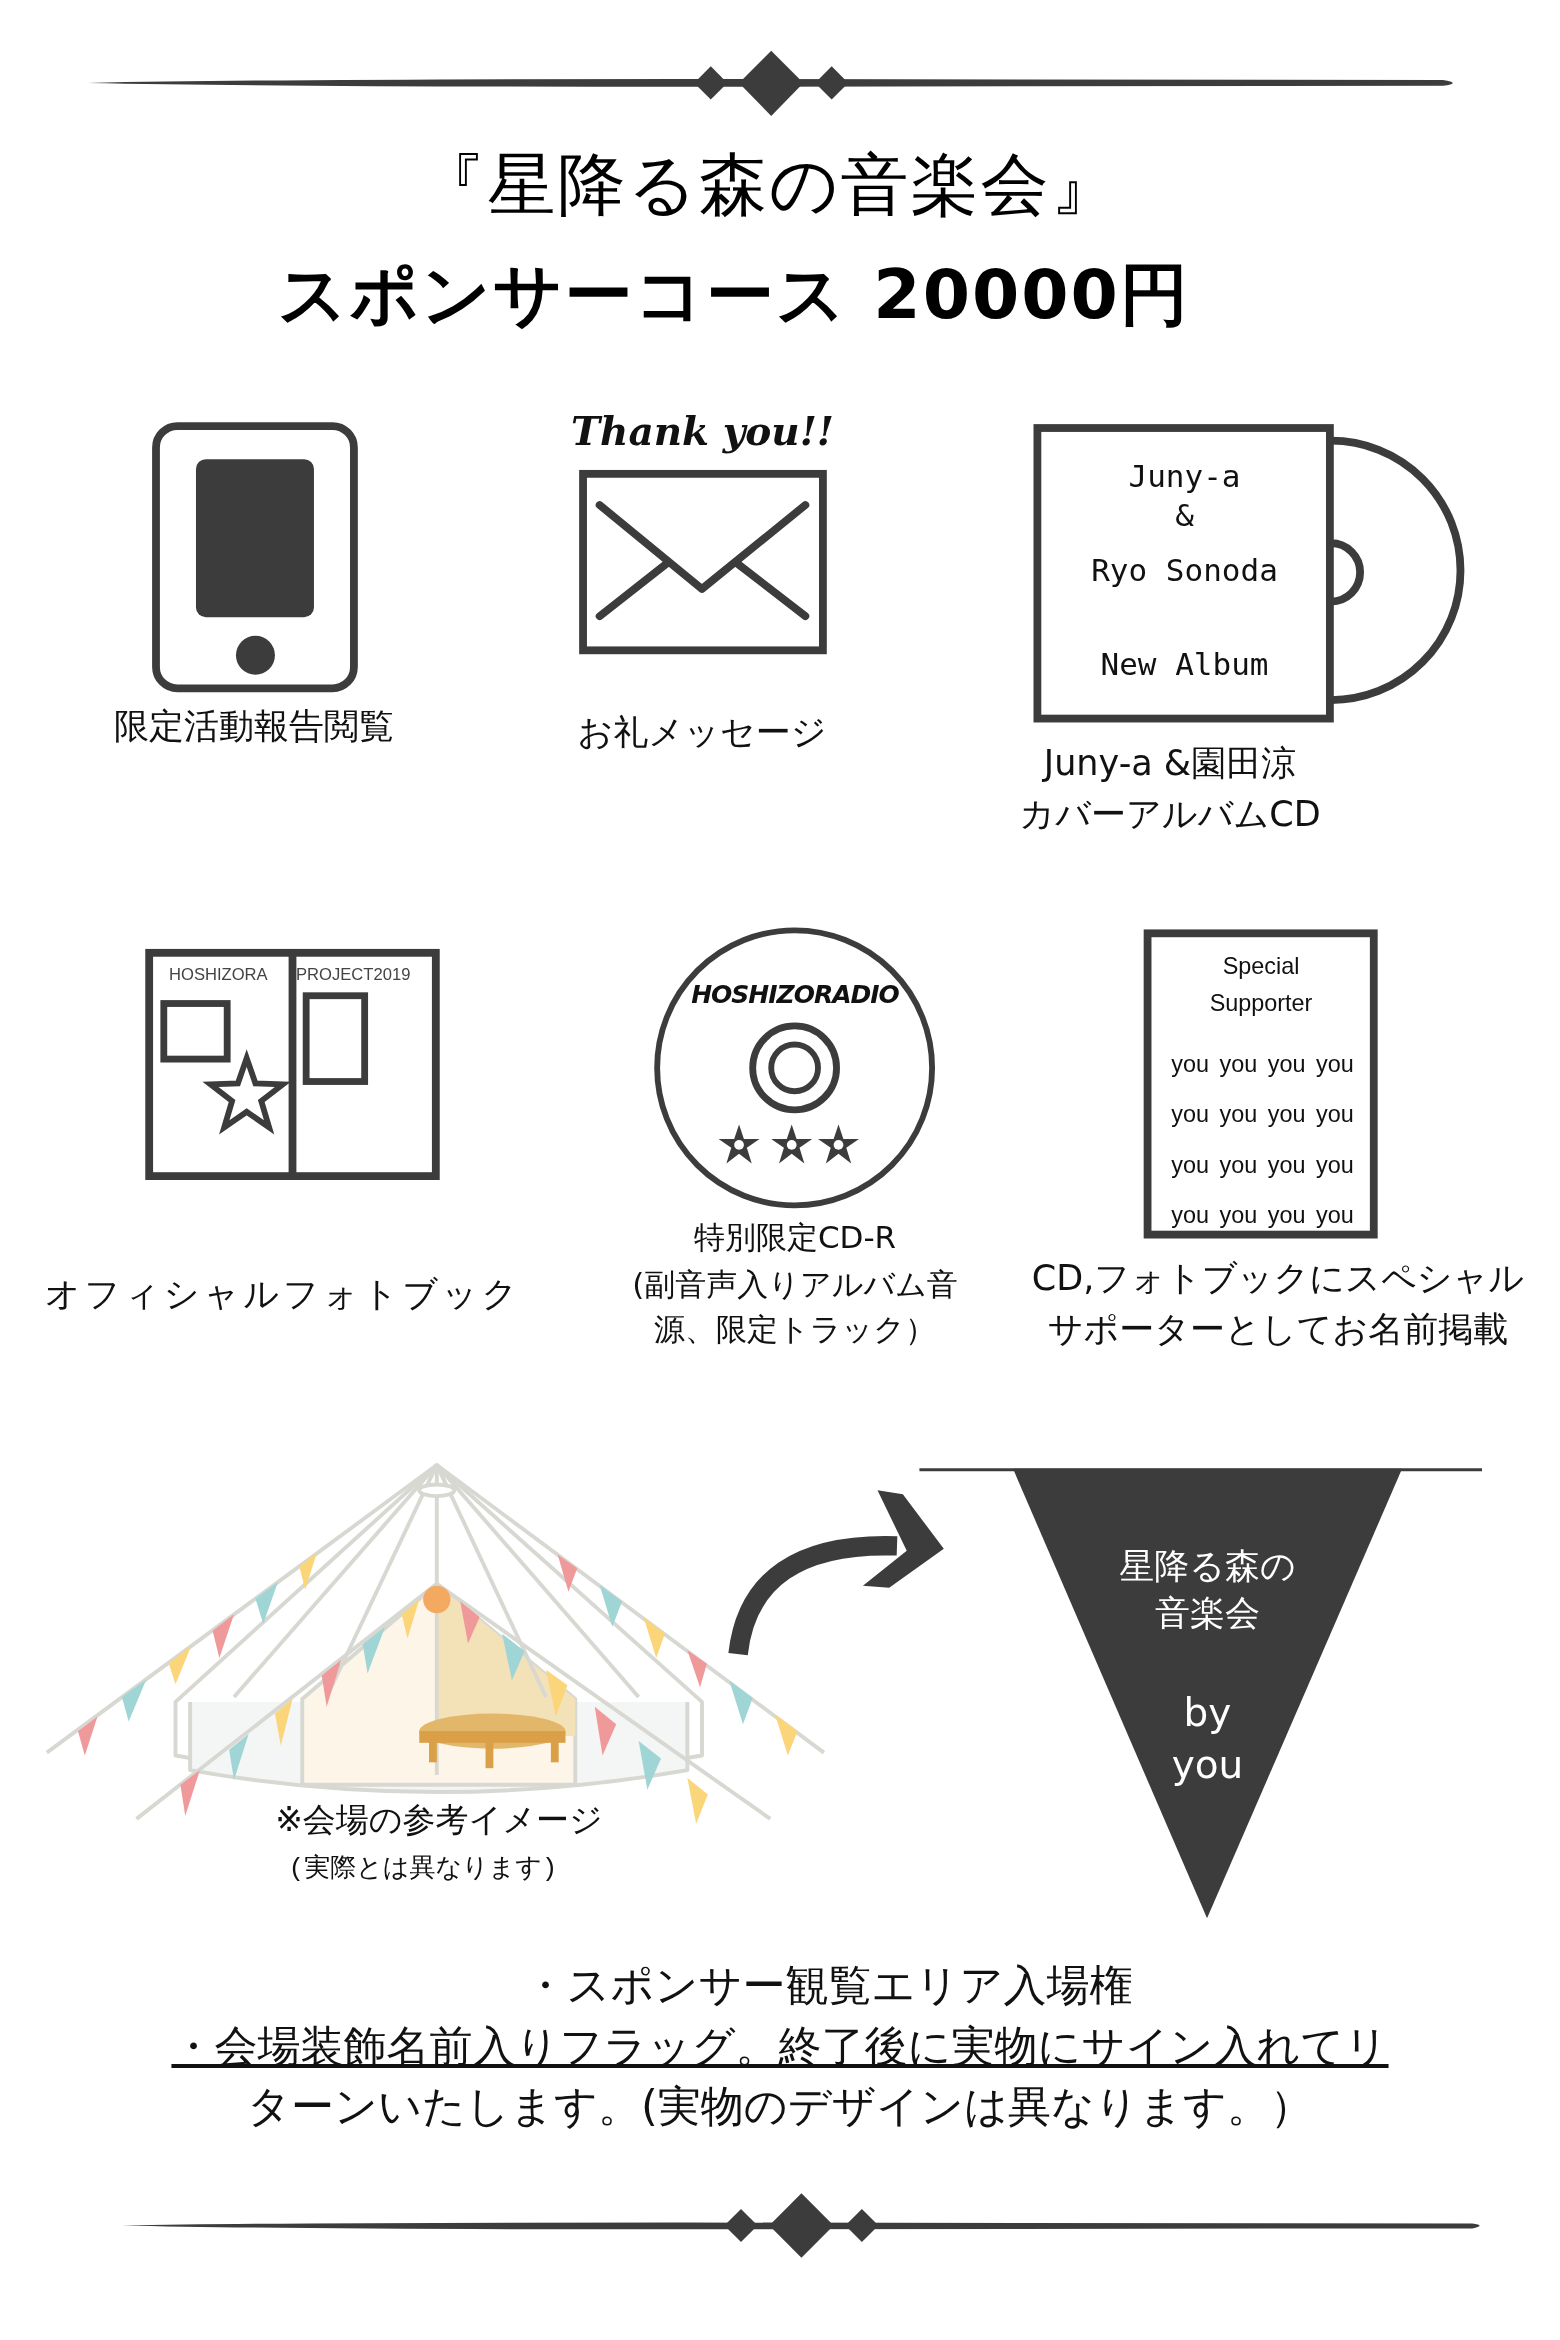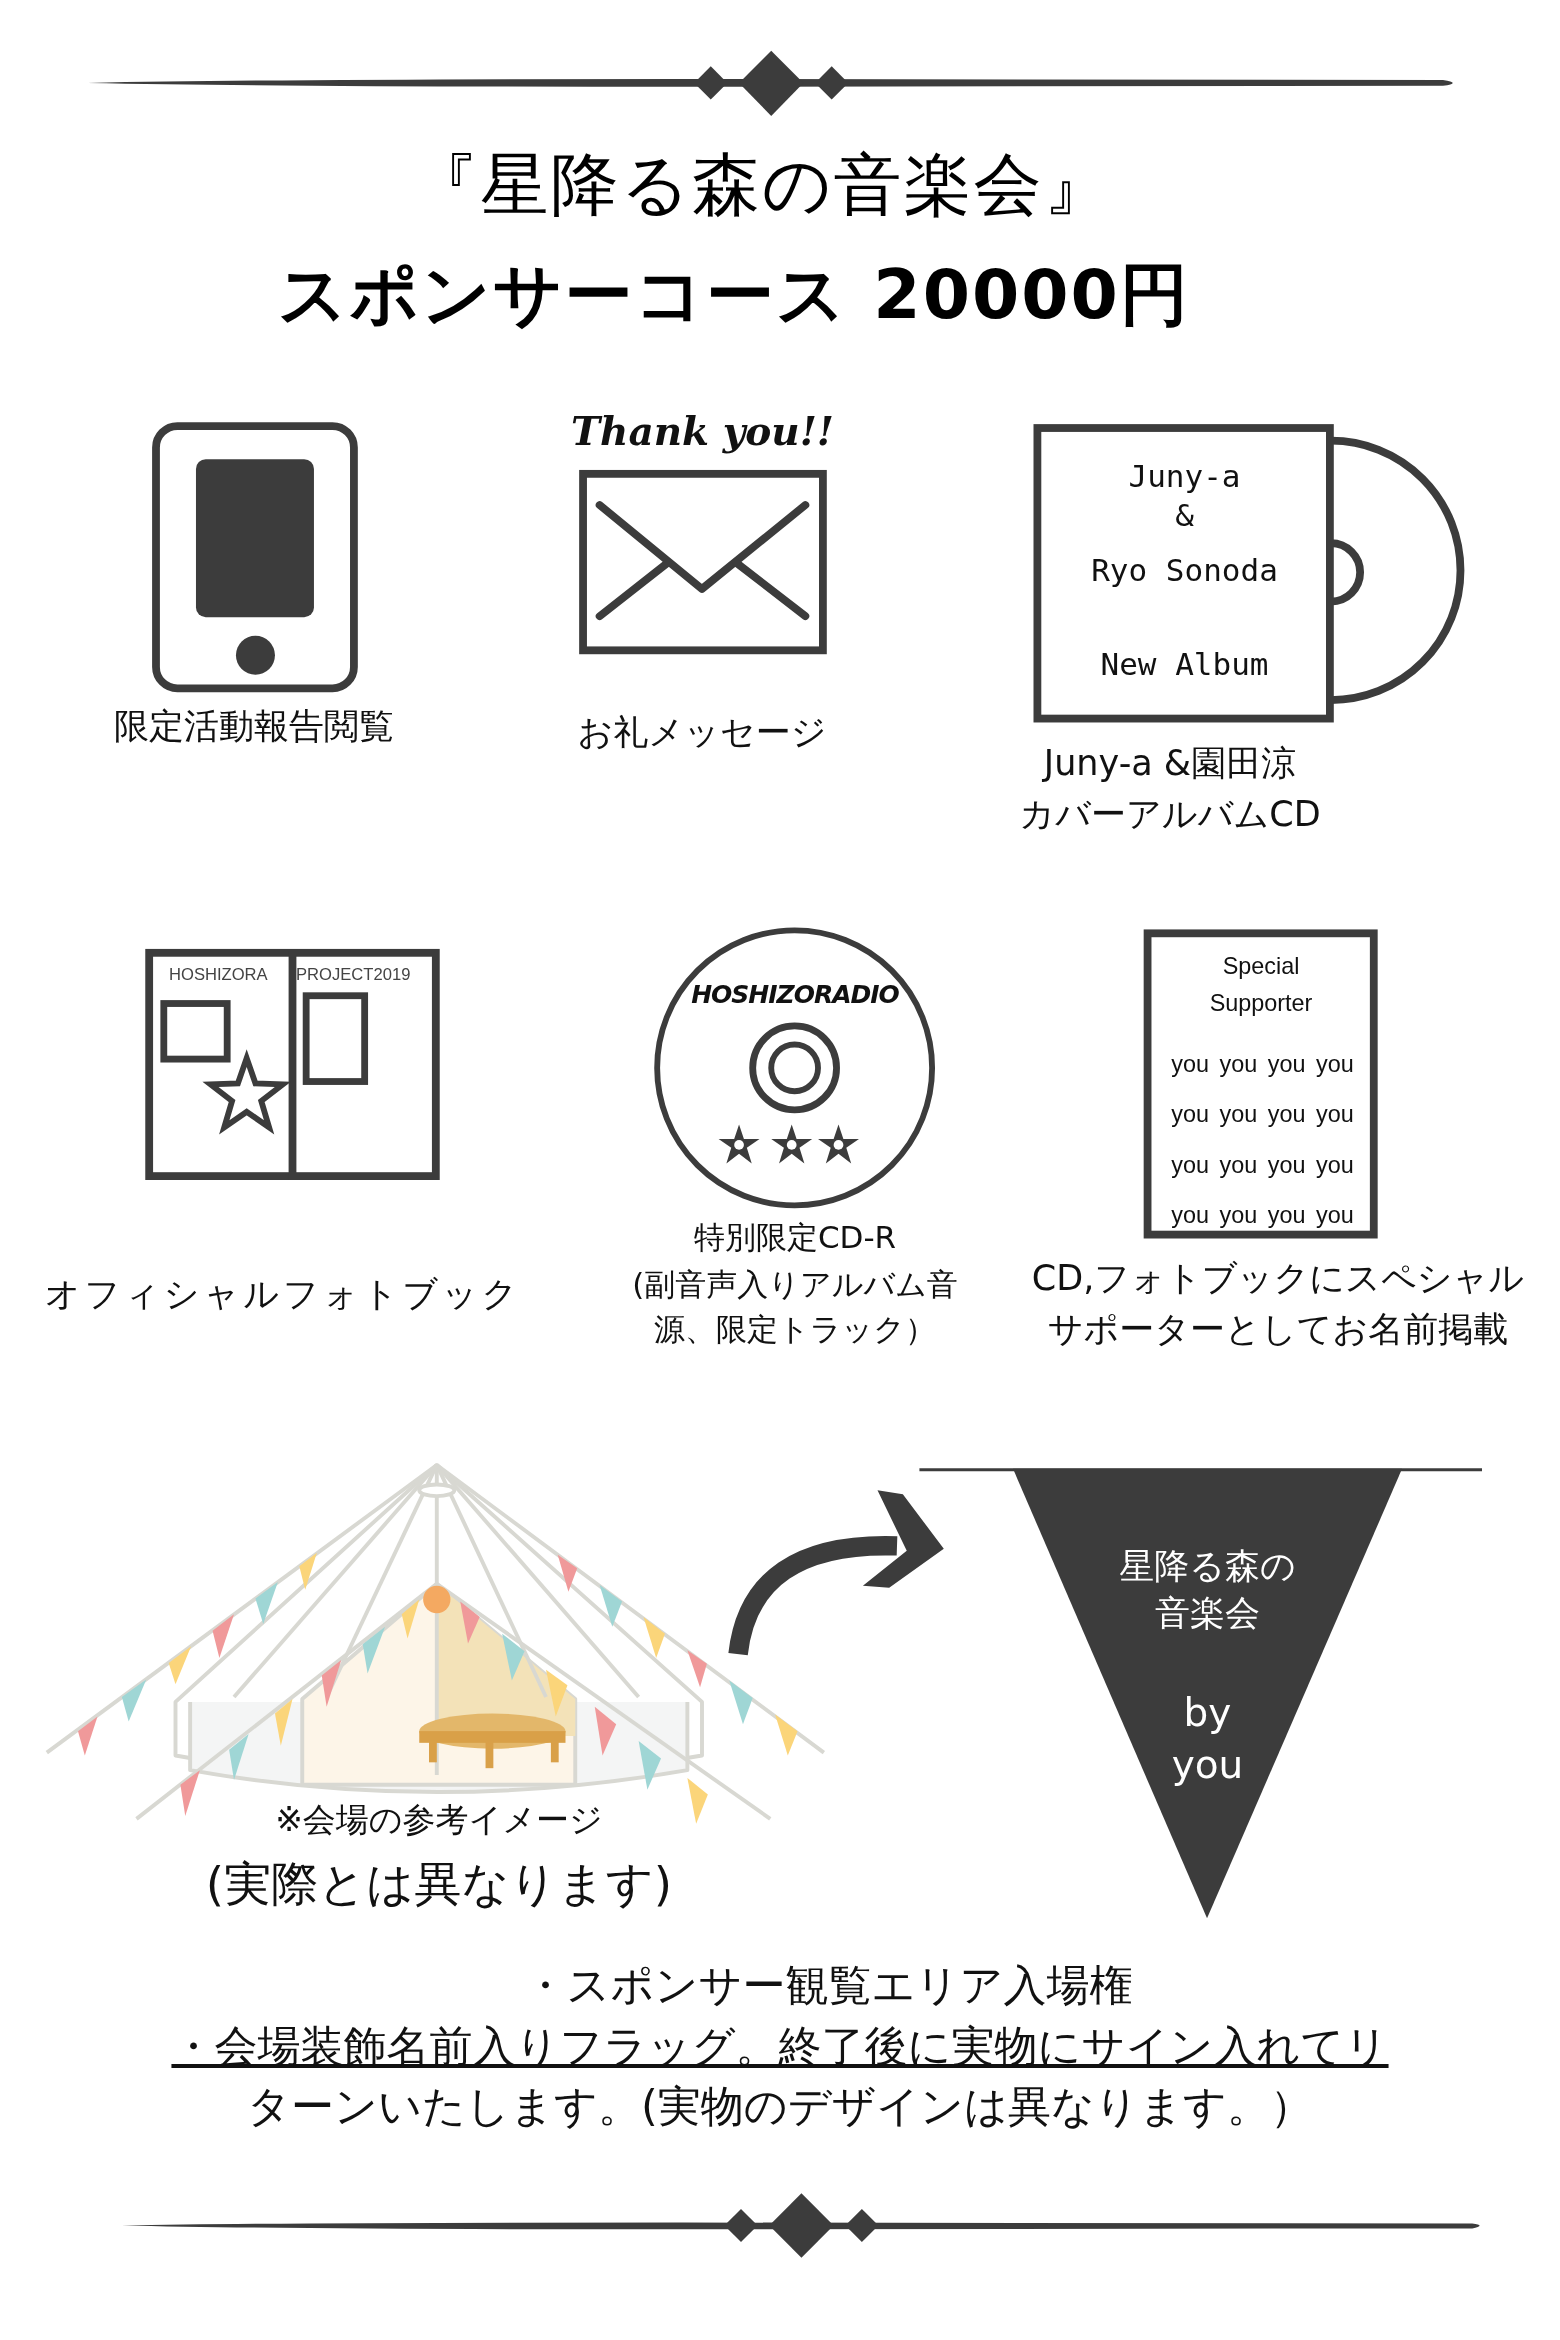--- a/index.html
+++ b/index.html
@@ -20,21 +20,21 @@
 
 <div id="canvas">
 
   <svg width="1560" height="156" viewBox="0 0 1600 160">
     <path d="M90 85 Q 300 81 700 81 L 1480 82 Q 1500 85 1480 88 L 700 89 Q 300 89 90 85 Z" fill="#3c3c3c"></path>
     <polygon points="791,52 824,85 791,119 758,85" fill="#3c3c3c"></polygon>
     <polygon points="729,68 746,85 729,102 712,85" fill="#3c3c3c"></polygon>
     <polygon points="853,68 870,85 853,102 836,85" fill="#3c3c3c"></polygon>
   </svg>
 
-  <div class="abs center title" style="left:5px;width:1514px;top:151px;">『星降る森の音楽会』</div>
+  <div class="abs center title" style="left:12px;width:1514px;top:151px;">『星降る森の音楽会』</div>
   <div class="abs center title" style="left:0;width:1468px;top:261px;font-weight:bold;">スポンサーコース 20000円</div>
 
   <svg width="1560" height="780" viewBox="0 0 1600 800">
     <rect x="160" y="437" width="203" height="269" rx="22" fill="none" stroke="#3c3c3c" stroke-width="8"></rect>
     <rect x="201" y="471" width="121" height="162" rx="10" fill="#3c3c3c"></rect>
     <circle cx="262" cy="672" r="20" fill="#3c3c3c"></circle>
   </svg>
   <div class="abs center label" style="left:88px;width:332px;top:704px;">限定活動報告閲覧</div>
 
   <div class="abs center script" style="left:566px;width:273px;top:408px;">Thank you!!</div>
@@ -170,21 +170,21 @@
     <polygon points="100,1760 80,1775 87,1800" fill="#f0999a"></polygon>
 
     <polygon points="572,1594 592,1608 583,1632" fill="#f0999a"></polygon>
     <polygon points="615,1625 638,1642 628,1668" fill="#9fd6d5"></polygon>
     <polygon points="660,1658 682,1675 673,1700" fill="#fbd57a"></polygon>
     <polygon points="705,1692 725,1706 718,1730" fill="#f0999a"></polygon>
     <polygon points="748,1723 772,1741 762,1768" fill="#9fd6d5"></polygon>
     <polygon points="795,1758 818,1775 808,1800" fill="#fbd57a"></polygon>
   </svg>
   <div class="abs center label" style="left:166px;width:546px;top:1799px;font-size:33px;">※会場の参考イメージ</div>
-  <div class="abs center label" style="left:166px;width:546px;top:1853px;font-size:47px;">(実際とは異なります)</div>
+  <div class="abs center label" style="left:150px;width:546px;top:1853px;font-size:26px;font-family:Liberation Mono, monospace;">(実際とは異なります)</div>
 
   <svg width="1560" height="2341" viewBox="0 0 1600 2400">
     <path d="M757 1696 Q 770 1580 920 1585" fill="none" stroke="#3c3c3c" stroke-width="20"></path>
     <polygon points="900,1528 926,1532 968,1588 912,1628 885,1626 930,1590" fill="#3c3c3c"></polygon>
   </svg>
 
   <svg width="1560" height="2341" viewBox="0 0 1600 2400">
     <line x1="943" y1="1507" x2="1520" y2="1507" stroke="#3c3c3c" stroke-width="3"></line>
     <polygon points="1039,1506 1438,1506 1238,1967" fill="#3c3c3c"></polygon>
   </svg>

